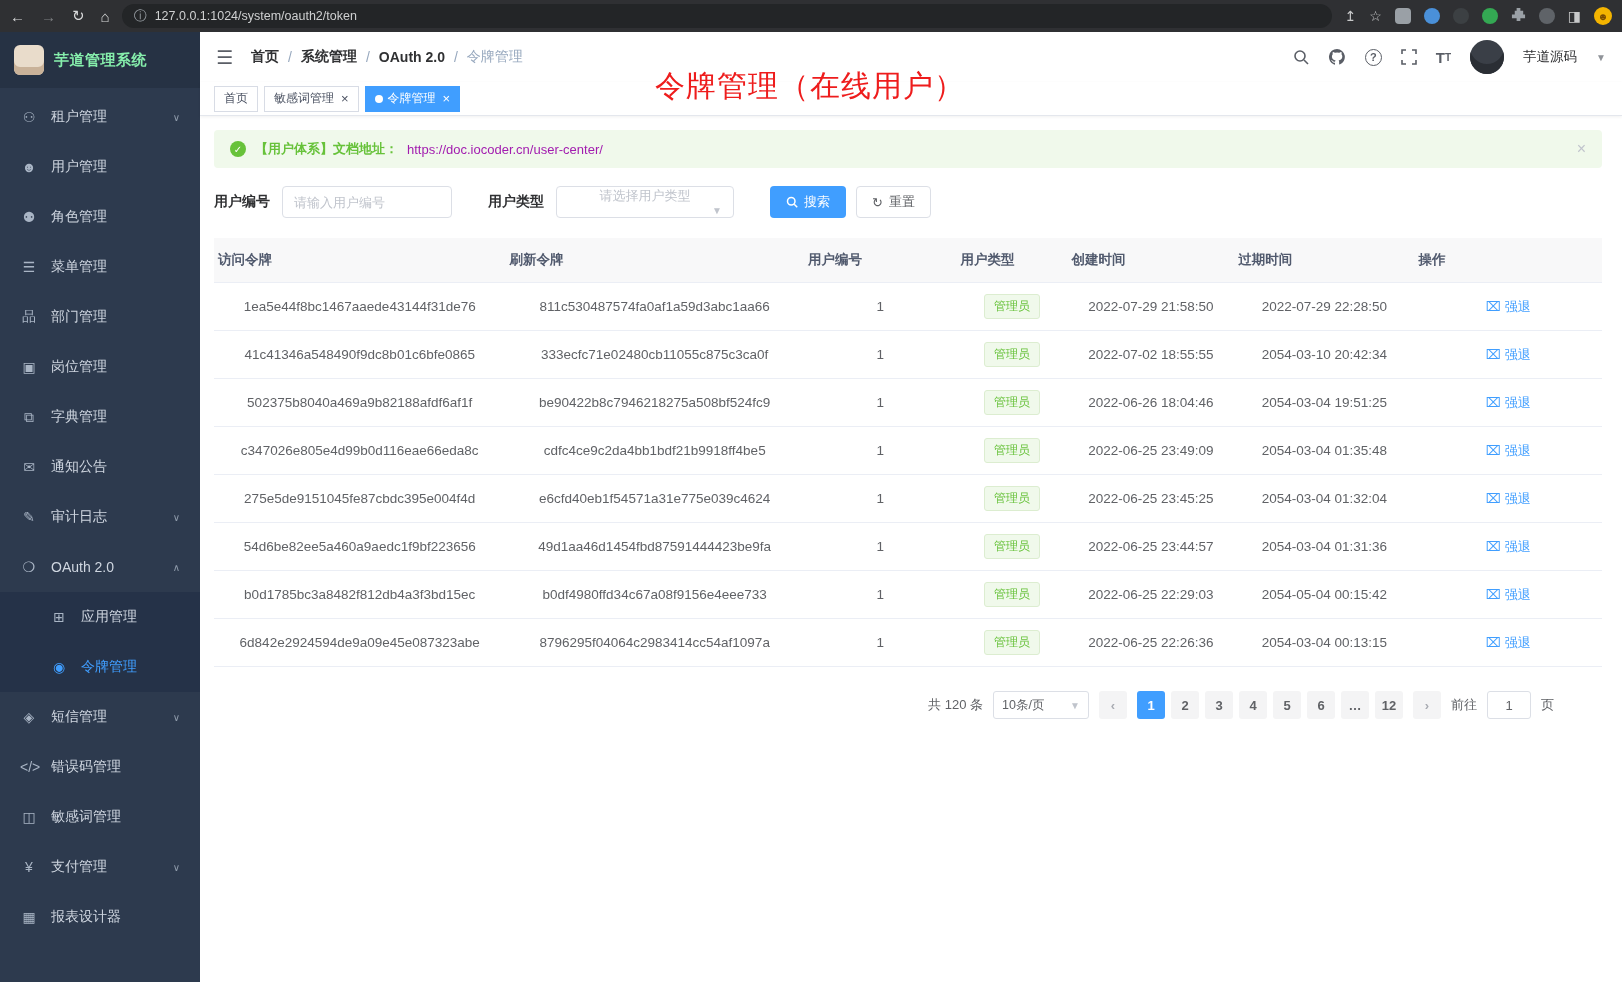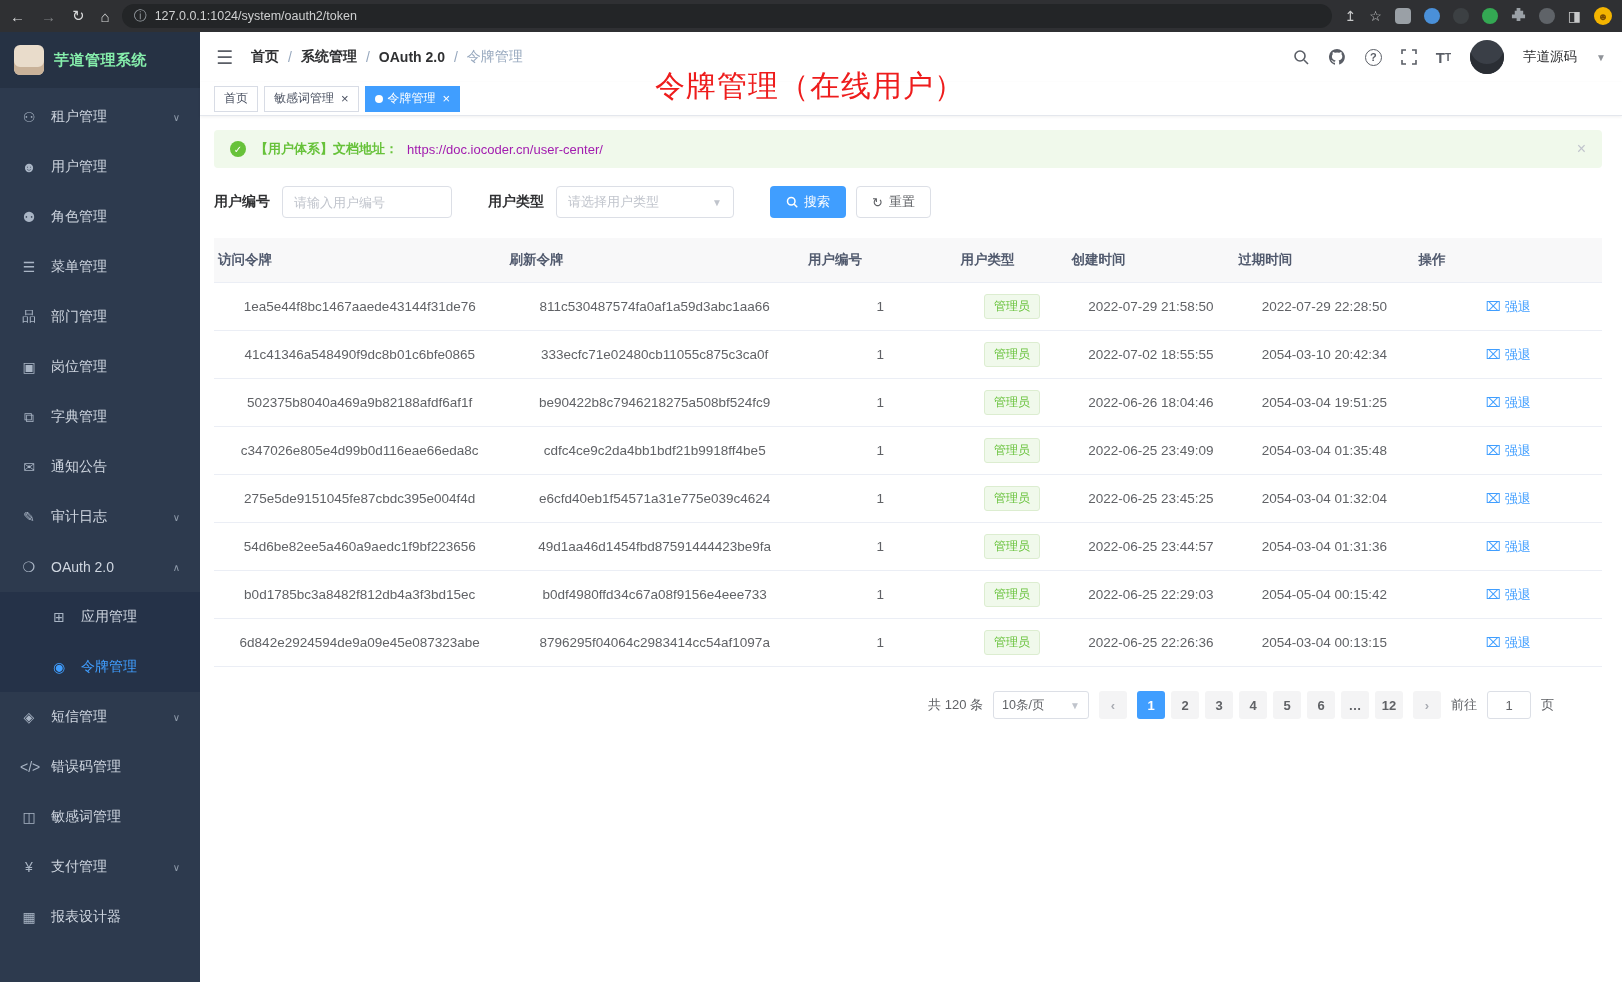--- a/index.html
+++ b/index.html
@@ -79,21 +79,21 @@
   .alert-link { color:#a21caf; cursor:pointer; }
   .alert-close { margin-left:auto; color:#c0c4cc; font-size:16px; cursor:pointer; }
 
   .filter-row { display:flex; align-items:center; margin-top:18px; gap:10px; }
   .f-label { font-size:14px; font-weight:700; color:#303133; margin-right:2px; }
   .f-input { width:170px; height:32px; border:1px solid #dcdfe6; border-radius:4px;
     padding:0 11px; font-size:13px; color:#606266; outline:none;
     font-family:"Liberation Sans","DejaVu Sans",sans-serif; }
   .f-input::placeholder { color:#c0c4cc; }
   .f-select { width:178px; height:32px; border:1px solid #dcdfe6; border-radius:4px;
-    display:flex; align-items:center; padding:0 11px; cursor:pointer; }
+    display:flex; align-items:center; padding:0 11px; cursor:pointer;flex-direction:column; }
   .f-select .ph { color:#c0c4cc; font-size:13px; }
   .f-select .caret { margin-left:auto; color:#c0c4cc; }
   .gap { width:16px; }
   .btn { height:32px; border-radius:4px; display:inline-flex; align-items:center; gap:6px;
     padding:0 15px; font-size:13px; cursor:pointer; border:1px solid transparent;justify-content:center; }
   .btn-primary { background:#409eff; color:#fff; }
   .btn-plain { background:#fff; border-color:#dcdfe6; color:#606266; }
 
   table.data { width:100%; margin-top:20px; border-collapse:collapse; table-layout:fixed; }
   table.data th { background:#f8f8f9; color:#515a6e; font-size:13.5px; font-weight:700;

